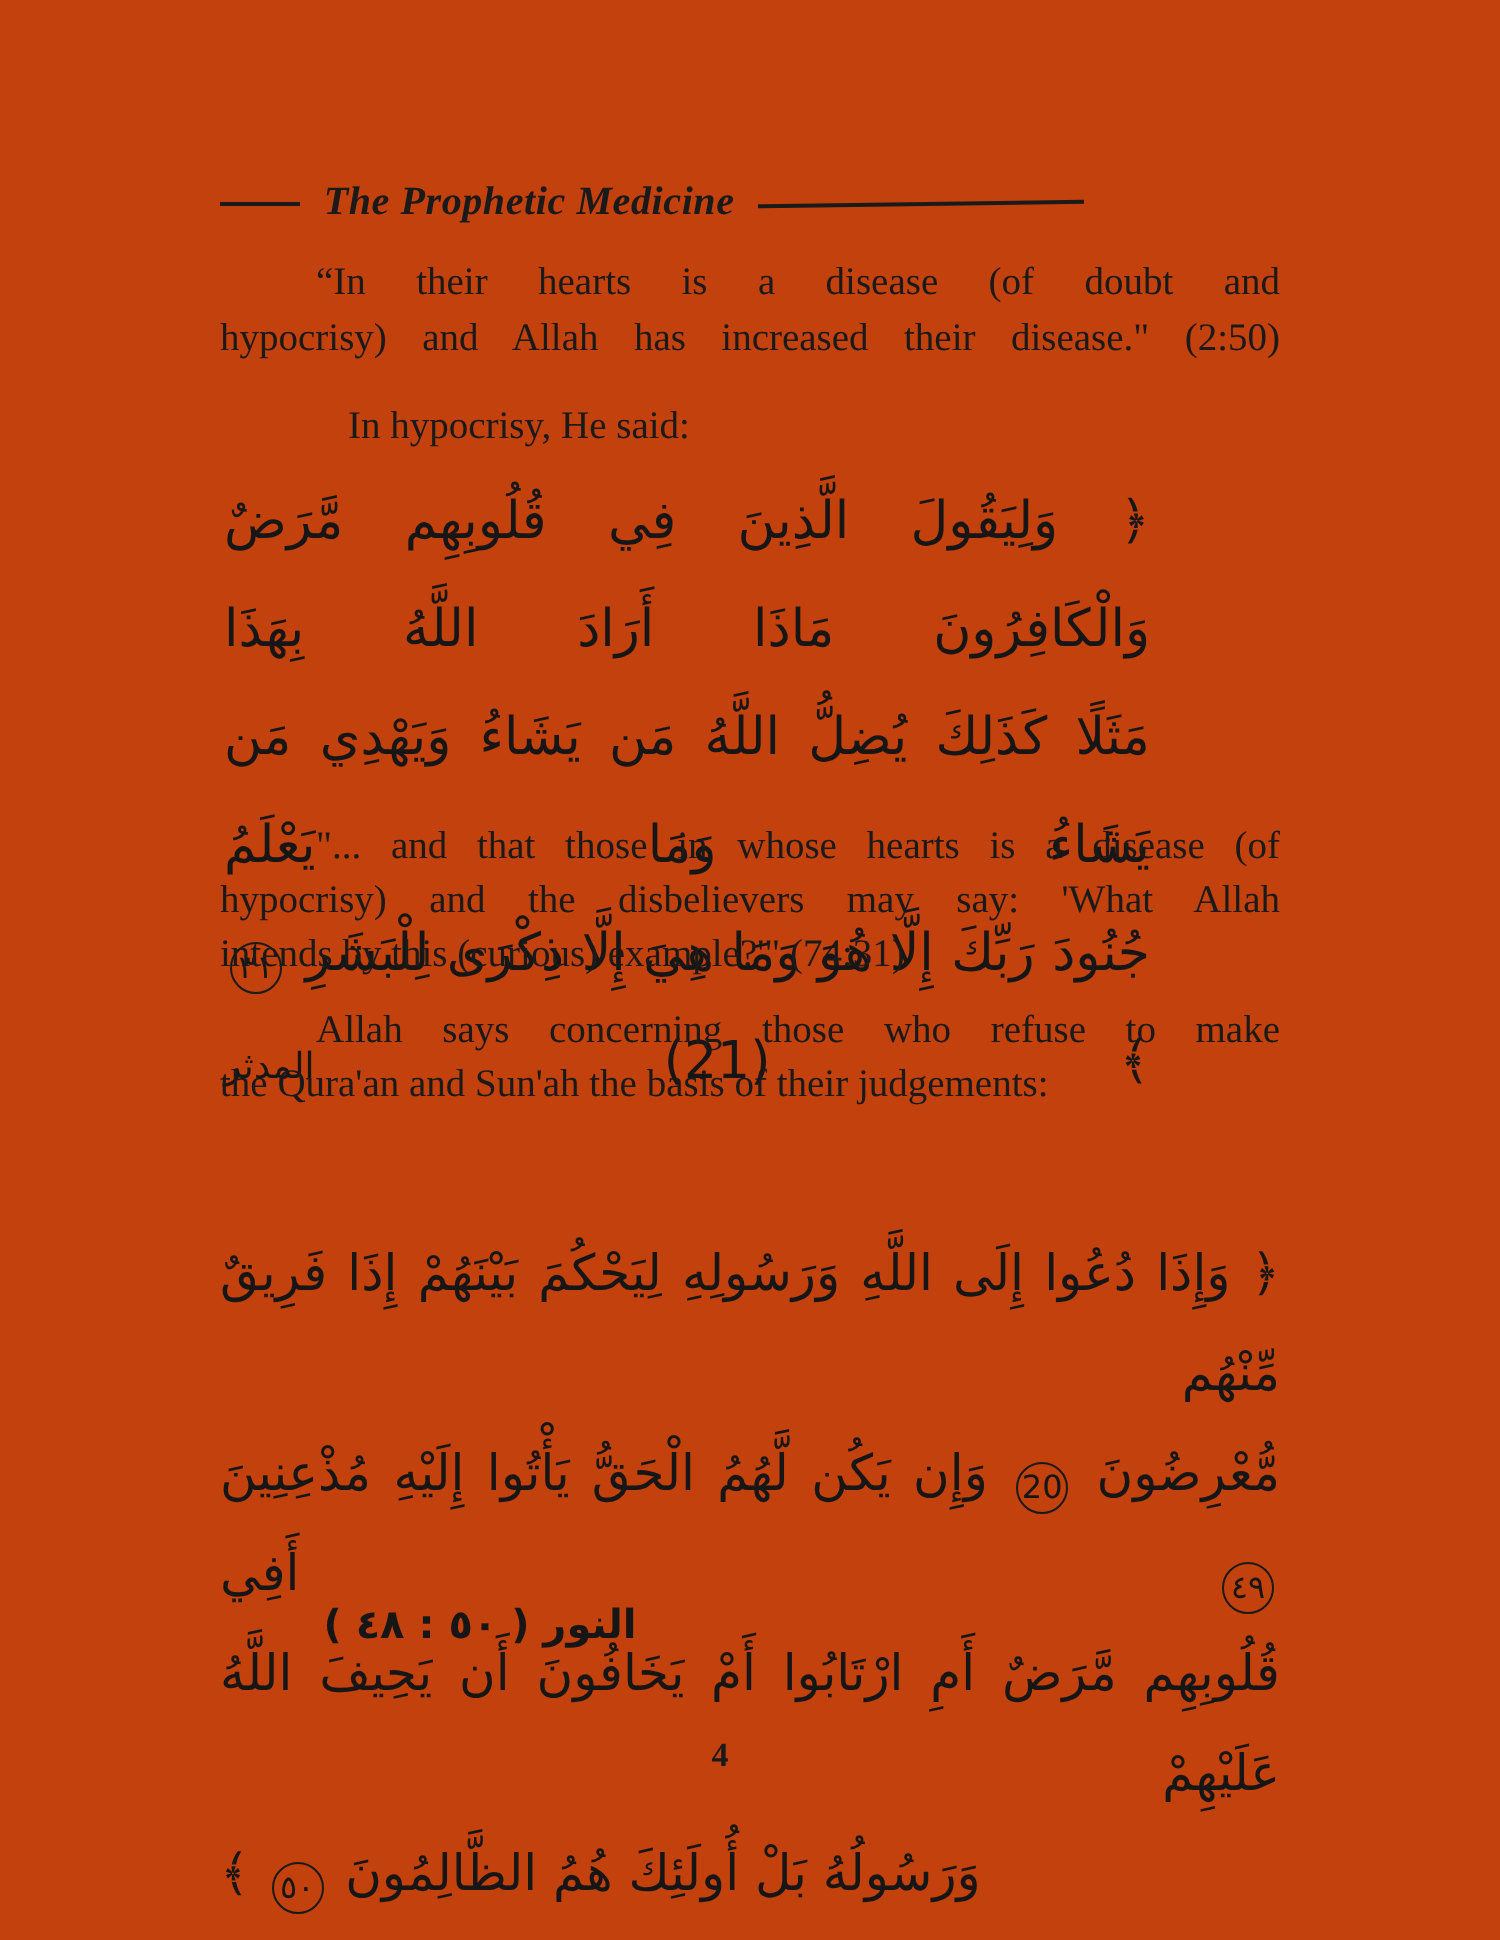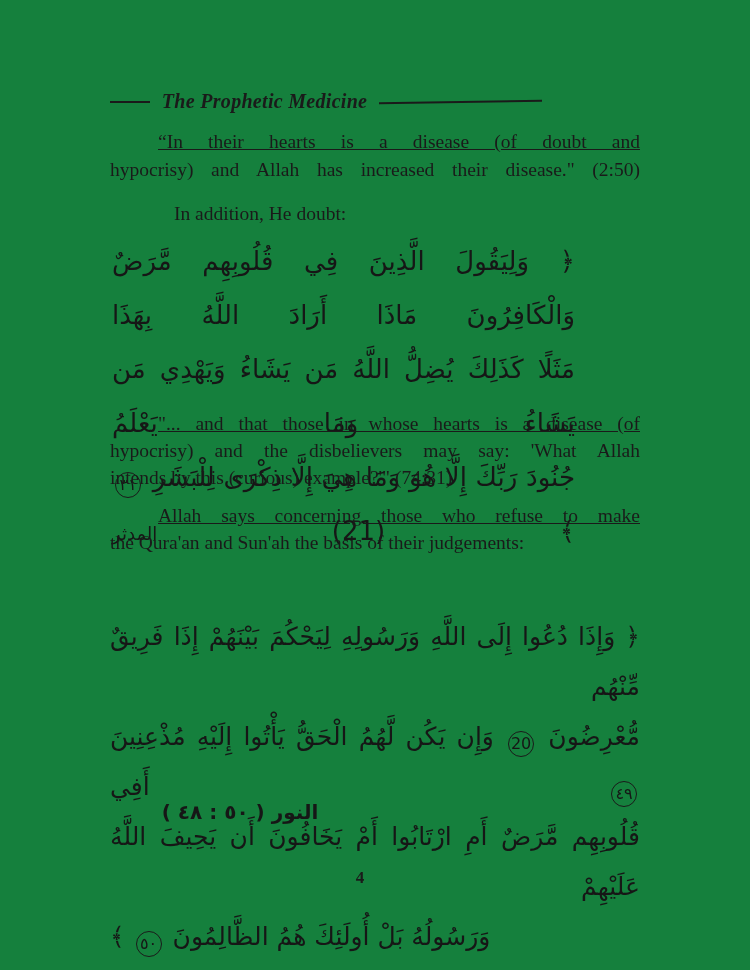--- a/index.html
+++ b/index.html
@@ -1,20 +1,20 @@
 <!DOCTYPE html>
 <html><head>
 <meta charset="utf-8">
 <title>Book Page</title>
 <style>
   html,body{margin:0;padding:0;background:#e8e8e8;}
   .page{
     position:relative;
     width:750px;height:970px;
-    background:#15803d;
+    background:#c2410c;
     color:#1a1a1a;
     font-family:"Liberation Serif","DejaVu Serif",serif;
     overflow:hidden;
     margin:0 auto;
   }
   
   .header{
     position:absolute;top:90px;left:110px;width:432px;
     display:flex;align-items:center;
   }
@@ -22,21 +22,21 @@
   .rule-short{width:46px;margin-right:12px;}
   .rule-long{width:188px;margin-left:12px;transform:rotate(-0.8deg);}
   .title{
     margin:0;font-size:20px;font-style:italic;font-weight:bold;
     letter-spacing:0.3px;white-space:nowrap;
   }
   
   .para{position:absolute;left:110px;width:530px;font-size:19.5px;line-height:28px;}
   .eline{width:100%;}
   .j{text-align:justify;text-align-last:justify;}
-  .ind48{padding-left:48px;box-sizing:border-box;text-decoration:underline;}
+  .ind48{padding-left:48px;box-sizing:border-box;}
   .ind64{padding-left:64px;box-sizing:border-box;}
   .p1{top:128px;}
   .p2{top:200px;}
   .p3{top:410px;line-height:27px;}
   .p4{top:502px;line-height:27px;}
   
   .arabic{
     position:absolute;direction:rtl;
     font-family:"DejaVu Sans",sans-serif;
     color:#161616;
@@ -80,21 +80,21 @@
     <h1 class="title">The Prophetic Medicine</h1>
     <span class="rule rule-long"></span>
   </div>
 
   <div class="para p1">
     <div class="eline j ind48">“In their hearts is a disease (of doubt and</div>
     <div class="eline j">hypocrisy) and Allah has increased their disease." (2:50)</div>
   </div>
 
   <div class="para p2">
-    <div class="eline ind64">In addition, He doubt:</div>
+    <div class="eline ind64">In hypocrisy, He said:</div>
   </div>
 
   <div class="arabic quran1" dir="rtl">
     <div class="aline">﴿ وَلِيَقُولَ الَّذِينَ فِي قُلُوبِهِم مَّرَضٌ وَالْكَافِرُونَ مَاذَا أَرَادَ اللَّهُ بِهَذَا</div>
     <div class="aline">مَثَلًا كَذَلِكَ يُضِلُّ اللَّهُ مَن يَشَاءُ وَيَهْدِي مَن يَشَاءُ وَمَا يَعْلَمُ</div>
     <div class="aline">
       <span>جُنُودَ رَبِّكَ إِلَّا هُوَ وَمَا هِيَ إِلَّا ذِكْرَى لِلْبَشَرِ</span>
       <span class="medallion">٣١</span>
       <span>﴾</span>
       <span>(21)</span>

